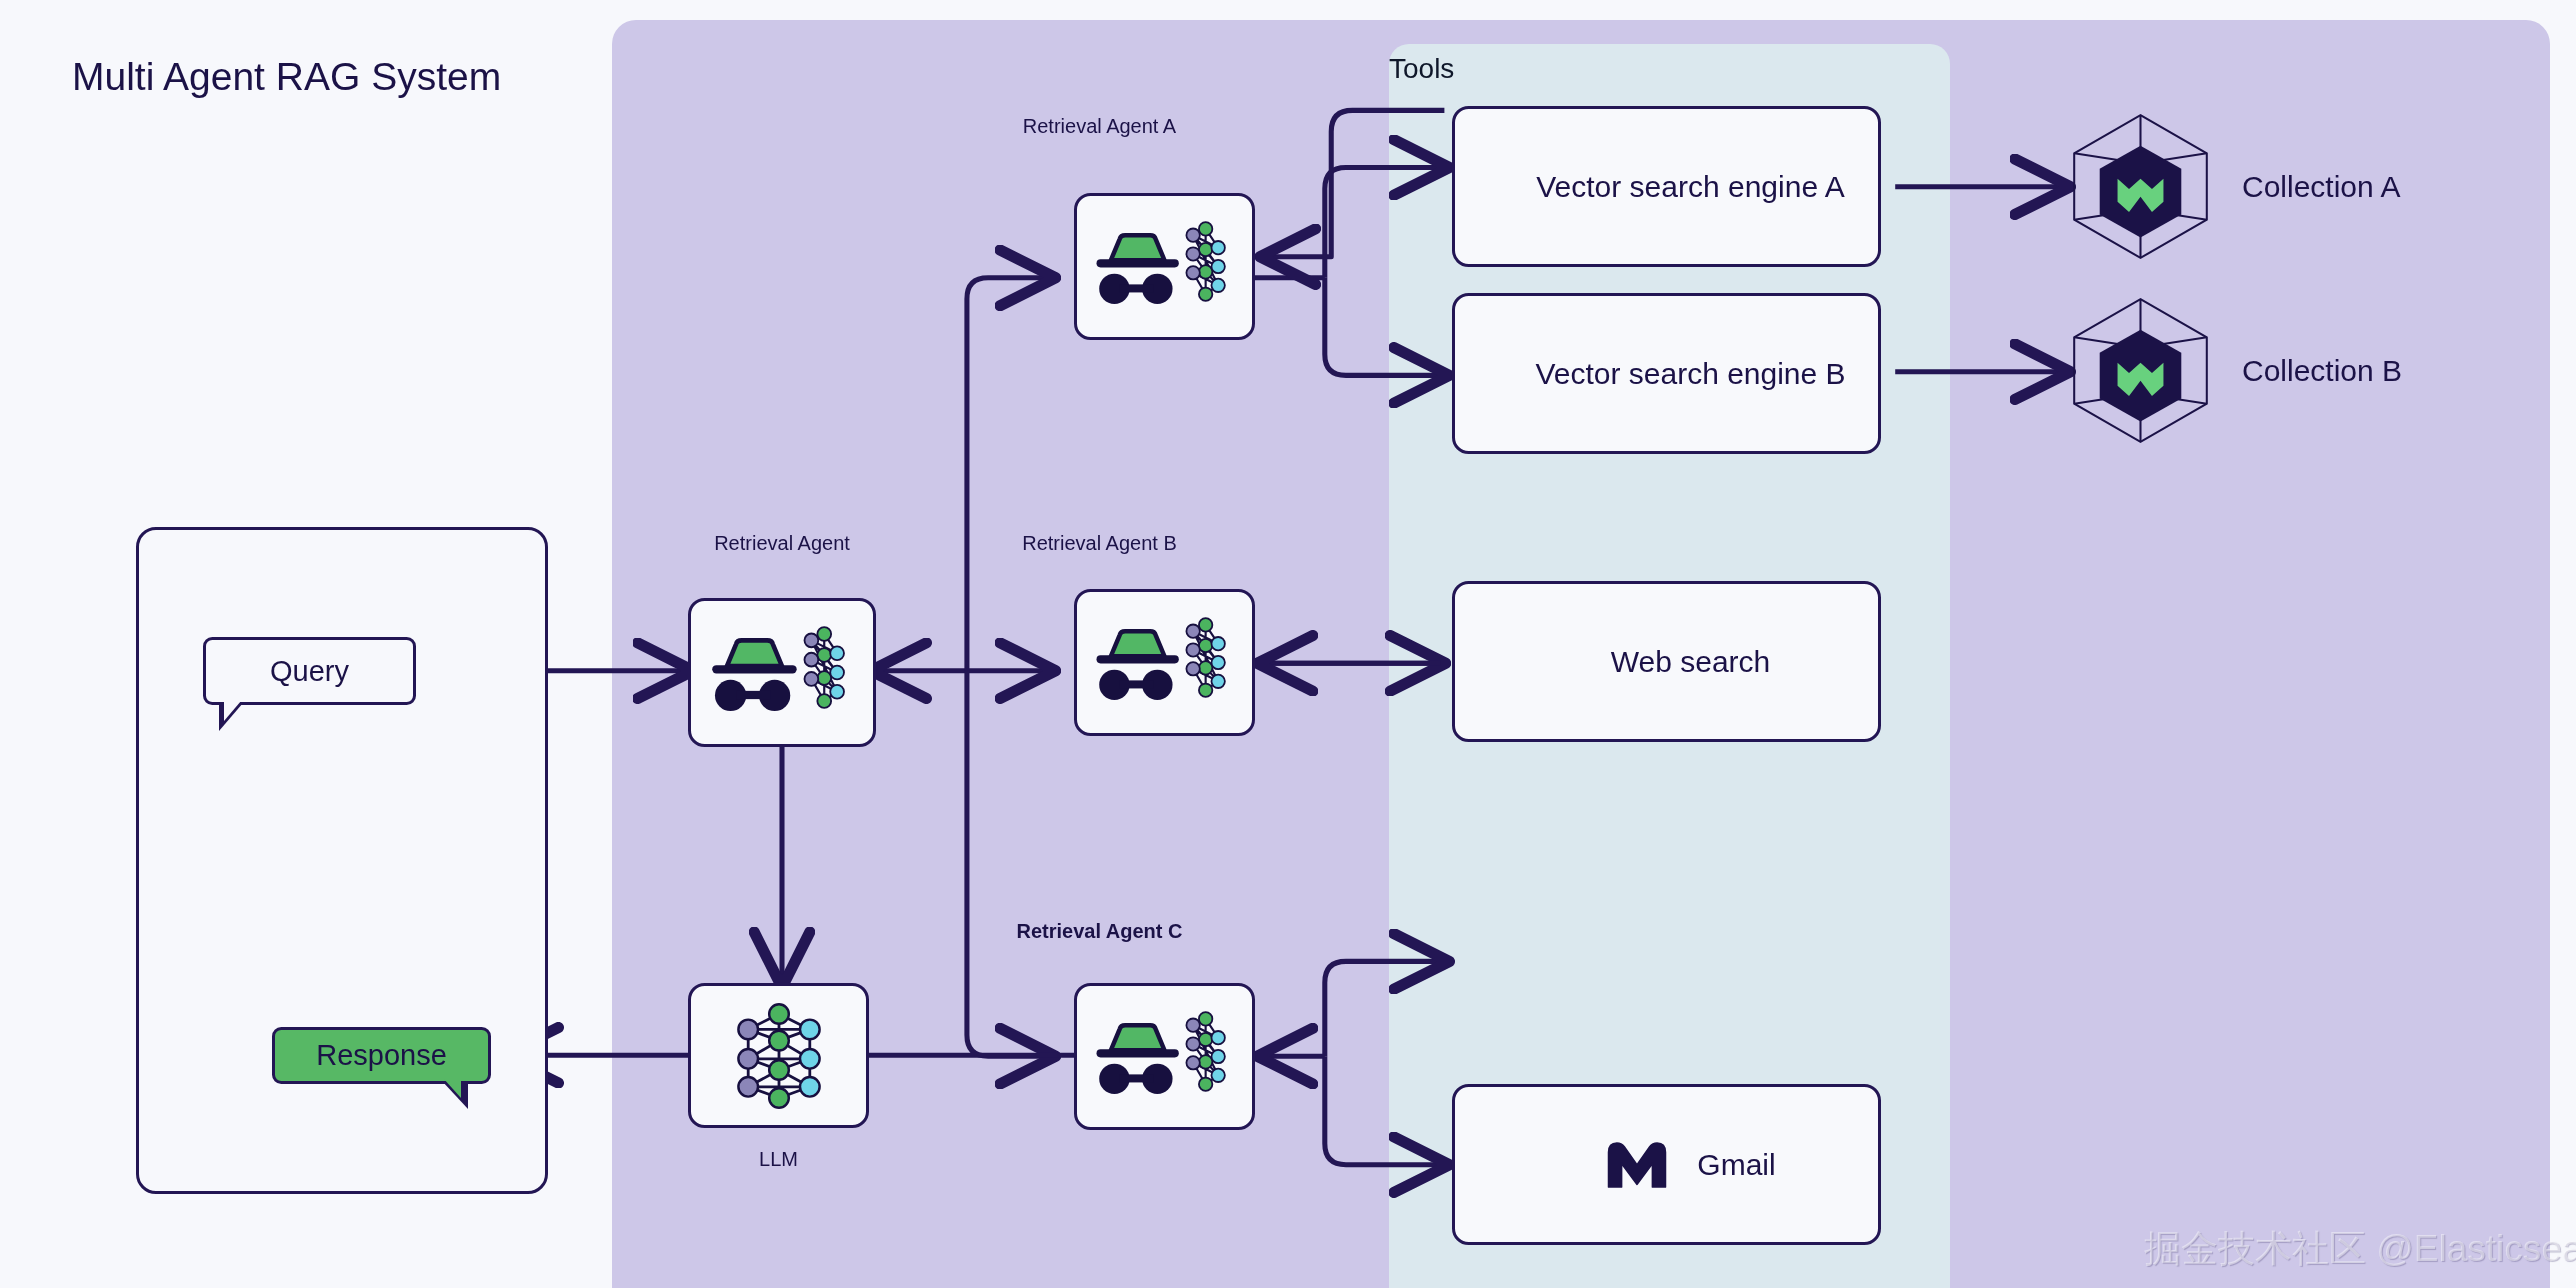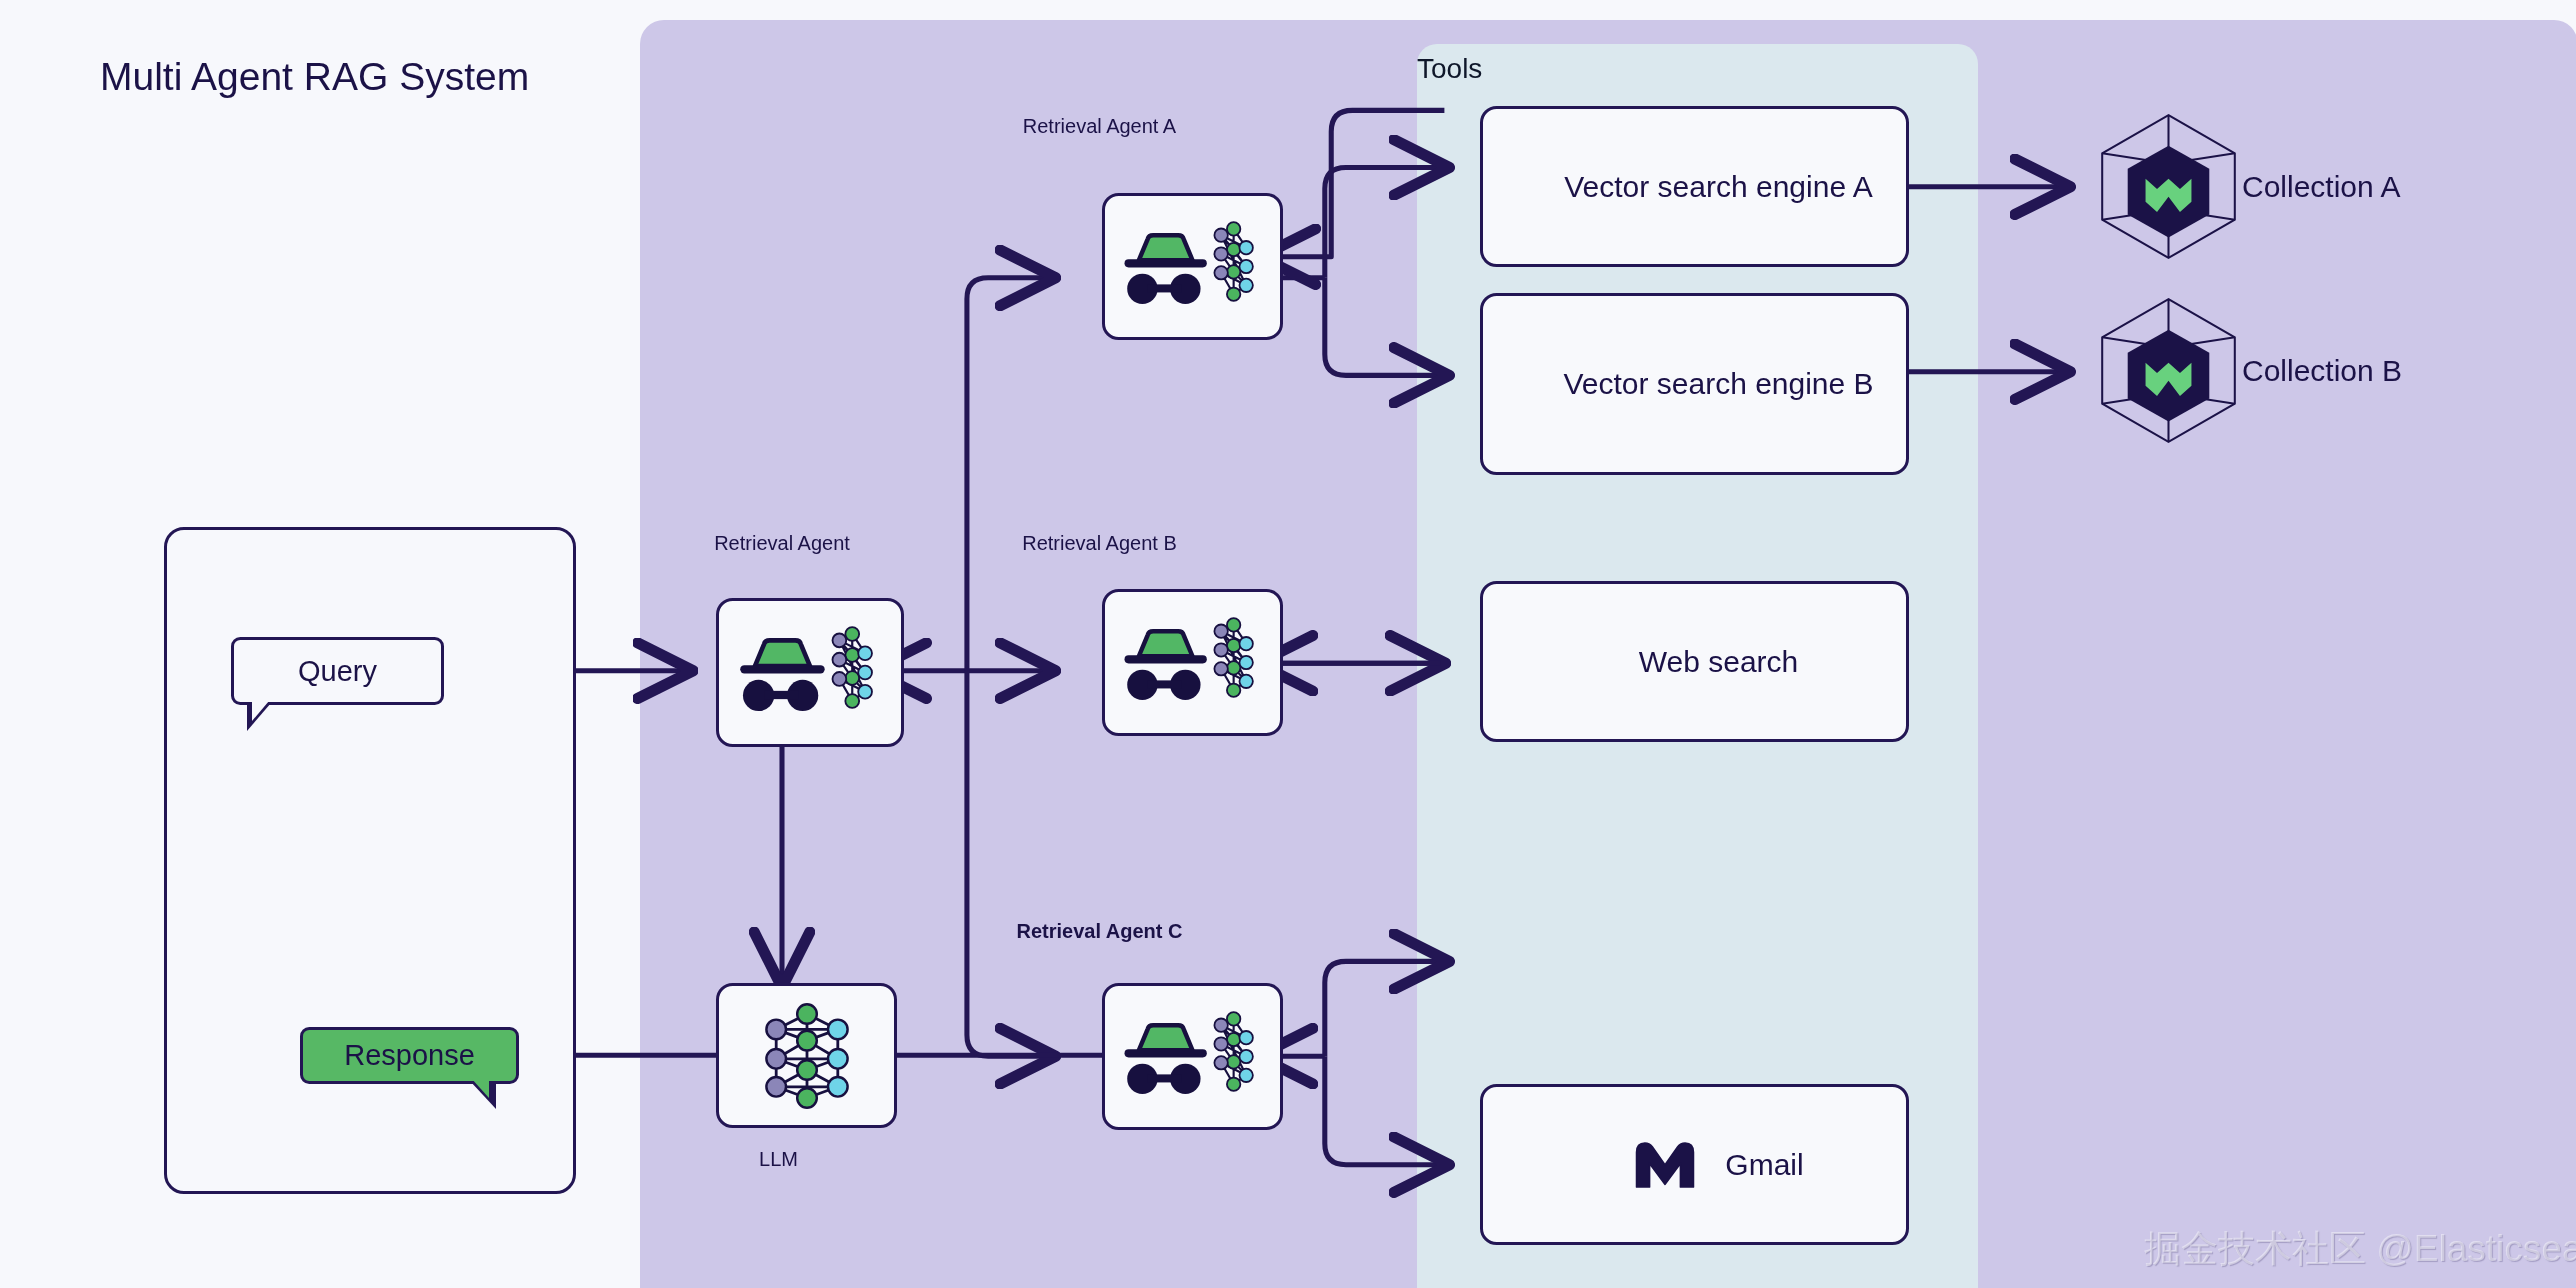--- a/index.html
+++ b/index.html
@@ -1,19 +1,19 @@
 <!DOCTYPE html>
 <html style="font-size:14.7px"><head>
 <meta charset="utf-8">
 <style>
   html,body{margin:0;padding:0;background:#f7f8fc;}
   body{width:2576px;height:1288px;overflow:hidden;
        font-family:"Liberation Sans","DejaVu Sans",sans-serif;color:#1b1247;}
   #stage{position:relative;width:2576px;height:1288px;background:#f7f8fc;}
-  .abs{position:absolute;margin-left:28px;}
+  .abs{position:absolute;}
 
   
   #purple-panel{left:612px;top:20px;width:1938px;height:1268px;
       background:#cdc7e8;border-radius:24px 24px 0 0;}
   #tools-panel{left:1389px;top:44px;width:561px;height:1244px;
       background:#dbe8ee;border-radius:20px 20px 0 0;}
   #tools-title{left:1389px;top:53px;width:561px;text-align:left;
       font-size:28px;color:#0f172a;}
 
   
@@ -261,21 +261,21 @@
       <circle cx="124" cy="84" r="14" fill="#6fd4e8" stroke="#17103f" stroke-width="3.5"></circle>
       <circle cx="124" cy="124" r="14" fill="#6fd4e8" stroke="#17103f" stroke-width="3.5"></circle>
     </svg>
   </div>
   <div class="node-label" style="left:688px;top:1148px;width:181px;">LLM</div>
 
   <div class="tool abs" style="left:1452px;top:106px;width:429px;height:161px;">
     <span>Vector search engine A</span>
   </div>
 
-  <div class="tool abs" style="left:1452px;top:293px;width:429px;height:182px;">
+  <div class="tool abs" style="left:1452px;top:293px;width:429px;height:161px;">
     <span>Vector search engine B</span>
   </div>
 
   <div class="tool abs" style="left:1452px;top:581px;width:429px;height:161px;">
     <span>Web search</span>
   </div>
 
 
   <div class="tool abs" style="left:1452px;top:1084px;width:429px;height:161px;">
     <svg width="64" height="52" viewBox="0 0 70 56">

